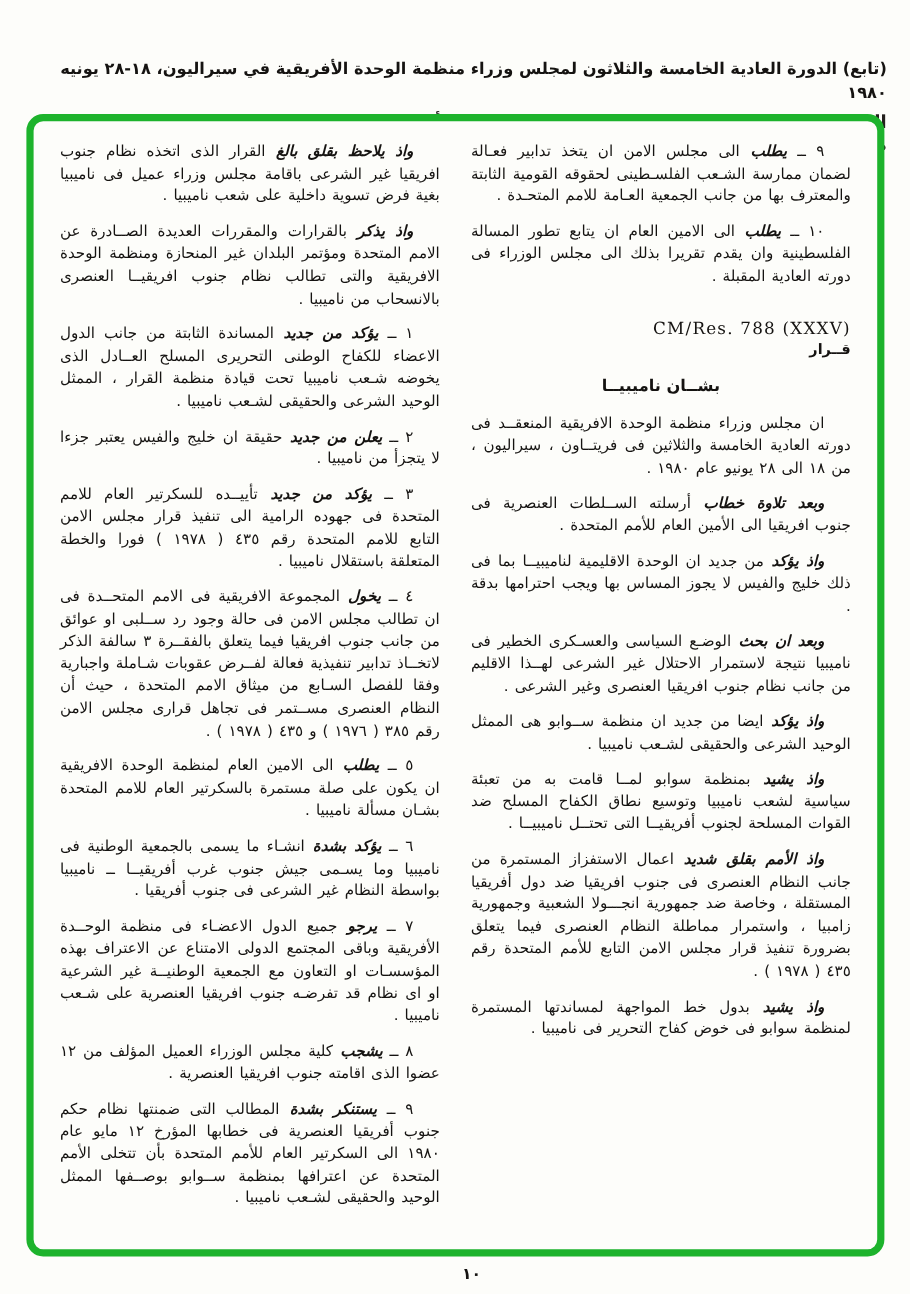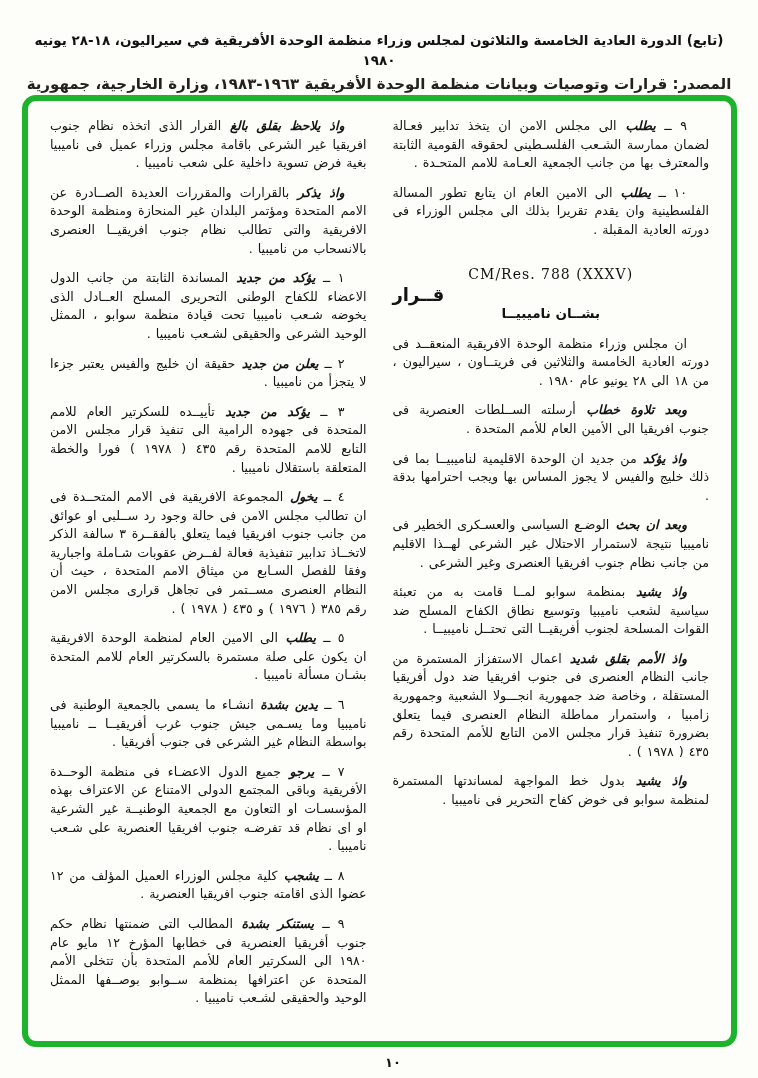--- a/index.html
+++ b/index.html
@@ -6,22 +6,22 @@
   html,body { width:758px; }
   body {
     width:758px; height:1078px;
     background:#fdfdfa;
     font-family:"DejaVu Sans", sans-serif;
     color:#151311;
     position:relative;
     overflow:hidden;
   }
   .page-header {
-    width:720px; margin:0 auto; padding-top:30px;
-    text-align:center; direction:rtl;
+    width:720px; margin:0 auto; padding-top:48px;
+    direction:rtl;
   }
   .hdr1 { font-size:13.5px; font-weight:bold; letter-spacing:0; line-height:1.5; }
   .hdr2 { font-size:15px; font-weight:bold; margin-top:4px; color:#23201d; }
   .green-box {
     position:absolute; left:22px; top:95px;
     width:715px; height:952px;
     border:6px solid #1db32c;
     border-radius:14px;
     background:#fdfdfa;
     padding:16px 22px 10px 22px;
@@ -34,27 +34,27 @@
     direction:rtl; text-align:justify;
     font-size:12.6px; line-height:18.6px;
     text-indent:22px;
     margin-bottom:11px;
     word-spacing:1px;
   }
   .para .lead { font-weight:bold;font-style:italic; }
   .para .num { font-weight:normal; }
   .res-head { margin:26px 0 14px 0; }
   .res-ref {
-    direction:ltr; text-align:center;
+    direction:ltr; text-align:right;
     font-family:"DejaVu Serif", serif;
     font-size:14px; letter-spacing:1px;
     margin-bottom:2px;
   }
   .res-title {
-    text-align:left; font-weight:bold; font-size:18px; 
+    text-align:right; font-weight:bold; font-size:12px; margin-bottom:16px;
   }
   .res-subtitle {
     text-align:center; font-weight:bold; font-size:13.5px; margin-bottom:14px;
   }
   .page-number {
     position:absolute; left:0; right:0; bottom:8px;
     text-align:center; font-size:13px; font-weight:bold;padding-left:28px;
   }
 </style>
 </head>
@@ -76,36 +76,37 @@
       <div class="res-head">
         <div class="res-ref">CM/Res. 788 (XXXV)</div>
         <div class="res-title">قــرار</div>
         <div class="res-subtitle">بشــان ناميبيــا</div>
       </div>
       <div>
           <p class="para"><span class="rest">ان مجلس وزراء منظمة الوحدة الافريقية المنعقــد فى دورته العادية الخامسة والثلاثين فى فريتــاون ، سيراليون ، من ١٨ الى ٢٨ يونيو عام ١٩٨٠ . </span></p>
           <p class="para"><span class="lead">وبعد تلاوة خطاب </span><span class="rest">أرسلته الســلطات العنصرية فى جنوب افريقيا الى الأمين العام للأمم المتحدة . </span></p>
           <p class="para"><span class="lead">واذ يؤكد </span><span class="rest">من جديد ان الوحدة الاقليمية لناميبيــا بما فى ذلك خليج والفيس لا يجوز المساس بها ويجب احترامها بدقة . </span></p>
           <p class="para"><span class="lead">وبعد ان بحث </span><span class="rest">الوضـع السياسى والعسـكرى الخطير فى ناميبيا نتيجة لاستمرار الاحتلال غير الشرعى لهــذا الاقليم من جانب نظام جنوب افريقيا العنصرى وغير الشرعى . </span></p>
+          <p class="para"><span class="lead">واذ يؤكد </span><span class="rest">ايضا من جديد ان منظمة ســوابو هى الممثل الوحيد الشرعى والحقيقى لشـعب ناميبيا . </span></p>
           <p class="para"><span class="lead">واذ يشيد </span><span class="rest">بمنظمة سوابو لمــا قامت به من تعبئة سياسية لشعب ناميبيا وتوسيع نطاق الكفاح المسلح ضد القوات المسلحة لجنوب أفريقيــا التى تحتــل ناميبيــا . </span></p>
           <p class="para"><span class="lead">واذ الأمم بقلق شديد </span><span class="rest">اعمال الاستفزاز المستمرة من جانب النظام العنصرى فى جنوب افريقيا ضد دول أفريقيا المستقلة ، وخاصة ضد جمهورية انجـــولا الشعبية وجمهورية زامبيا ، واستمرار مماطلة النظام العنصرى فيما يتعلق بضرورة تنفيذ قرار مجلس الامن التابع للأمم المتحدة رقم ٤٣٥ ( ١٩٧٨ ) . </span></p>
           <p class="para"><span class="lead">واذ يشيد </span><span class="rest">بدول خط المواجهة لمساندتها المستمرة لمنظمة سوابو فى خوض كفاح التحرير فى ناميبيا . </span></p>
         </div>
     </div>
 
     <div class="col">
       <div>
           <p class="para"><span class="lead">واذ يلاحظ بقلق بالغ </span><span class="rest">القرار الذى اتخذه نظام جنوب افريقيا غير الشرعى باقامة مجلس وزراء عميل فى ناميبيا بغية فرض تسوية داخلية على شعب ناميبيا . </span></p>
           <p class="para"><span class="lead">واذ يذكر </span><span class="rest">بالقرارات والمقررات العديدة الصــادرة عن الامم المتحدة ومؤتمر البلدان غير المنحازة ومنظمة الوحدة الافريقية والتى تطالب نظام جنوب افريقيــا العنصرى بالانسحاب من ناميبيا . </span></p>
-          <p class="para"><span class="num">١ ــ </span><span class="lead">يؤكد من جديد </span><span class="rest">المساندة الثابتة من جانب الدول الاعضاء للكفاح الوطنى التحريرى المسلح العــادل الذى يخوضه شـعب ناميبيا تحت قيادة منظمة سوابو ، الممثل الوحيد الشرعى والحقيقى لشـعب ناميبيا . </span></p>
+          <p class="para"><span class="num">١ ــ </span><span class="lead">يؤكد من جديد </span><span class="rest">المساندة الثابتة من جانب الدول الاعضاء للكفاح الوطنى التحريرى المسلح العــادل الذى يخوضه شـعب ناميبيا تحت قيادة منظمة القرار ، الممثل الوحيد الشرعى والحقيقى لشـعب ناميبيا . </span></p>
           <p class="para"><span class="num">٢ ــ </span><span class="lead">يعلن من جديد </span><span class="rest">حقيقة ان خليج والفيس يعتبر جزءا لا يتجزأ من ناميبيا . </span></p>
           <p class="para"><span class="num">٣ ــ </span><span class="lead">يؤكد من جديد </span><span class="rest">تأييــده للسكرتير العام للامم المتحدة فى جهوده الرامية الى تنفيذ قرار مجلس الامن التابع للامم المتحدة رقم ٤٣٥ ( ١٩٧٨ ) فورا والخطة المتعلقة باستقلال ناميبيا . </span></p>
           <p class="para"><span class="num">٤ ــ </span><span class="lead">يخول </span><span class="rest">المجموعة الافريقية فى الامم المتحــدة فى ان تطالب مجلس الامن فى حالة وجود رد ســلبى او عوائق من جانب جنوب افريقيا فيما يتعلق بالفقــرة ٣ سالفة الذكر لاتخــاذ تدابير تنفيذية فعالة لفــرض عقوبات شـاملة واجبارية وفقا للفصل السـابع من ميثاق الامم المتحدة ، حيث أن النظام العنصرى مســتمر فى تجاهل قرارى مجلس الامن رقم ٣٨٥ ( ١٩٧٦ ) و ٤٣٥ ( ١٩٧٨ ) . </span></p>
           <p class="para"><span class="num">٥ ــ </span><span class="lead">يطلب </span><span class="rest">الى الامين العام لمنظمة الوحدة الافريقية ان يكون على صلة مستمرة بالسكرتير العام للامم المتحدة بشـان مسألة ناميبيا . </span></p>
-          <p class="para"><span class="num">٦ ــ </span><span class="lead">يدين بشدة </span><span class="rest">انشـاء ما يسمى بالجمعية الوطنية فى ناميبيا وما يسـمى جيش جنوب غرب أفريقيــا ــ ناميبيا بواسطة النظام غير الشرعى فى جنوب أفريقيا . </span></p>
+          <p class="para"><span class="num">٦ ــ </span><span class="lead">يؤكد بشدة </span><span class="rest">انشـاء ما يسمى بالجمعية الوطنية فى ناميبيا وما يسـمى جيش جنوب غرب أفريقيــا ــ ناميبيا بواسطة النظام غير الشرعى فى جنوب أفريقيا . </span></p>
           <p class="para"><span class="num">٧ ــ </span><span class="lead">يرجو </span><span class="rest">جميع الدول الاعضـاء فى منظمة الوحــدة الأفريقية وباقى المجتمع الدولى الامتناع عن الاعتراف بهذه المؤسسـات او التعاون مع الجمعية الوطنيــة غير الشرعية او اى نظام قد تفرضـه جنوب افريقيا العنصرية على شـعب ناميبيا . </span></p>
           <p class="para"><span class="num">٨ ــ </span><span class="lead">يشجب </span><span class="rest">كلية مجلس الوزراء العميل المؤلف من ١٢ عضوا الذى اقامته جنوب افريقيا العنصرية . </span></p>
           <p class="para"><span class="num">٩ ــ </span><span class="lead">يستنكر بشدة </span><span class="rest">المطالب التى ضمنتها نظام حكم جنوب أفريقيا العنصرية فى خطابها المؤرخ ١٢ مايو عام ١٩٨٠ الى السكرتير العام للأمم المتحدة بأن تتخلى الأمم المتحدة عن اعترافها بمنظمة ســوابو بوصــفها الممثل الوحيد والحقيقى لشـعب ناميبيا . </span></p>
         </div>
     </div>
 
   </div>
 </div>
 
 <div class="page-number">١٠</div>

